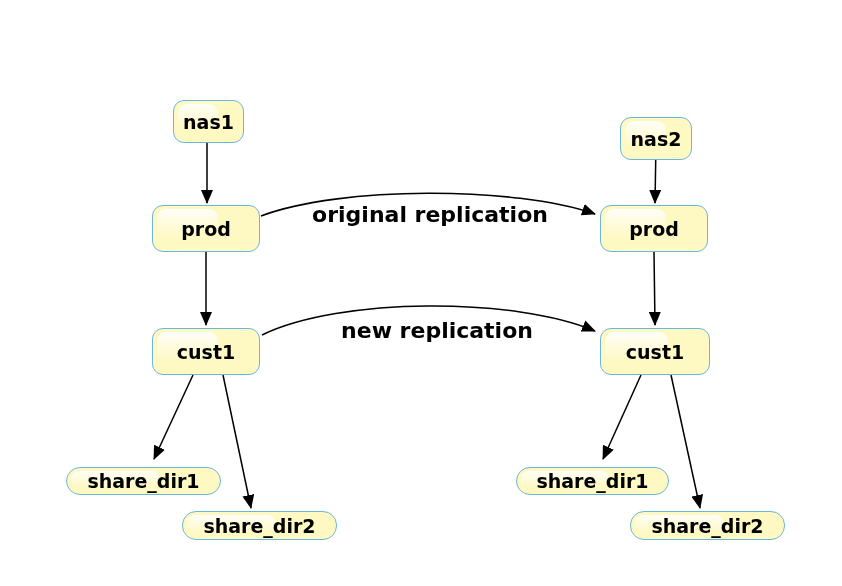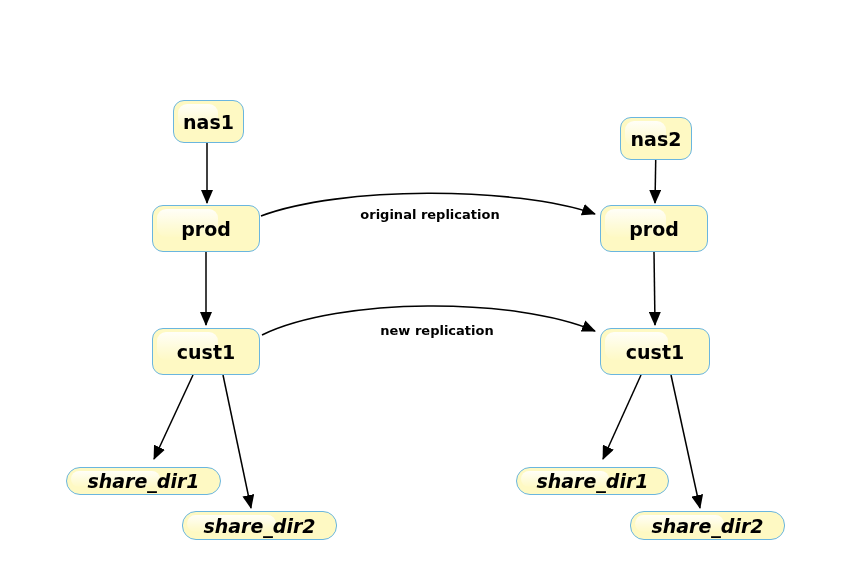--- a/index.html
+++ b/index.html
@@ -44,29 +44,28 @@
     border-radius: 9px;
     background: linear-gradient(180deg, rgba(255,255,255,0.88) 0%, rgba(255,255,255,0.28) 70%, rgba(255,255,255,0.05) 100%);
     pointer-events: none;
   }
   .node span {
     position: relative;
     z-index: 2;
   }
   .pill {
     border-radius: 14px;
-    font-style: italic;
   }
   .edge-label {
     position: absolute;
     display: flex;
     align-items: center;
     justify-content: center;
     font-weight: bold;
-    font-size: 13px;
+    font-size: 22px;
     color: #000000;
     white-space: nowrap;
   }
 </style>
 </head>
 <body>
 
 <div id="canvas">
 
   <svg id="edge-layer" viewBox="0 0 842 586" xmlns="http://www.w3.org/2000/svg">

